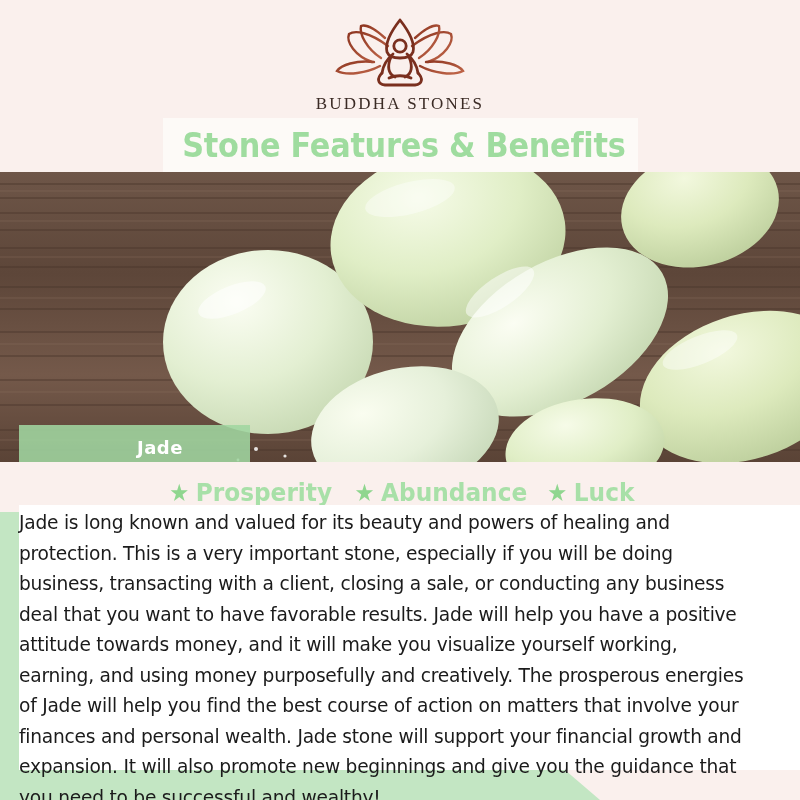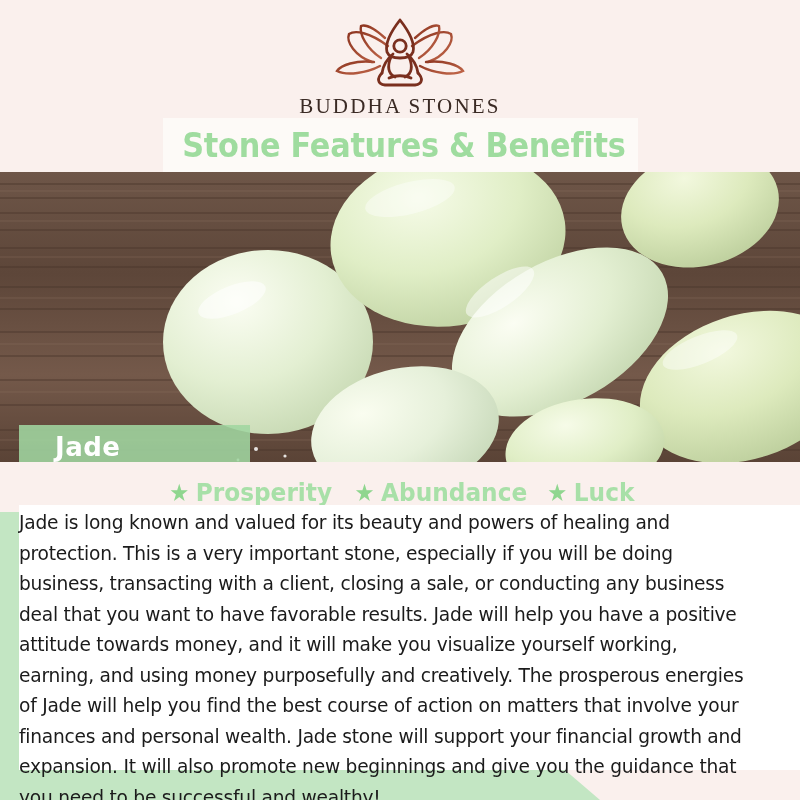--- a/index.html
+++ b/index.html
@@ -31,21 +31,21 @@
     background:#faf0ed;
   }
   .logo-wrap {
     position:absolute; top:16px; left:0; width:800px;
     display:flex; flex-direction:column; align-items:center;
   }
   .logo-mark { width:150px; height:72px; display:block; }
   .logo-text {
     margin-top:6px;
     font-family:"Liberation Serif", serif;
-    font-size:21px; letter-spacing:2.2px; color:#3a2a24; font-weight:400;
+    font-size:17px; letter-spacing:2.2px; color:#3a2a24; font-weight:400;
   }
 
   
   .title-band {
     position:absolute; top:118px; left:163px; width:475px; height:54px;
     background:#fdfaf7;
     display:flex; align-items:center; justify-content:flex-start;
   }
   .title-text {
     font-family:"DejaVu Sans", sans-serif;
@@ -64,23 +64,23 @@
   }
   .photo svg { display:block; width:800px; height:290px; }
 
   
   .jade-band {
     position:absolute; top:425px; left:19px; width:231px; height:44px;
     background:rgba(160,214,160,0.88);
     display:flex; align-items:center;
   }
   .jade-text {
-    margin-left:36px;
-    font-family:"DejaVu Sans", sans-serif;
-    font-weight:bold; font-size:26px; color:#ffffff; letter-spacing:0.5px;
+    margin-left:118px;
+    font-family:"DejaVu Sans", sans-serif;
+    font-weight:bold; font-size:18px; color:#ffffff; letter-spacing:0.5px;
   }
 
   
   .kw-strip {
     position:absolute; top:462px; left:0; width:800px; height:50px;
     background:#faf0ed;
   }
   .keywords {
     position:absolute; top:478px; left:0; width:800px;
     display:flex; align-items:center; justify-content:center; gap:10px;

